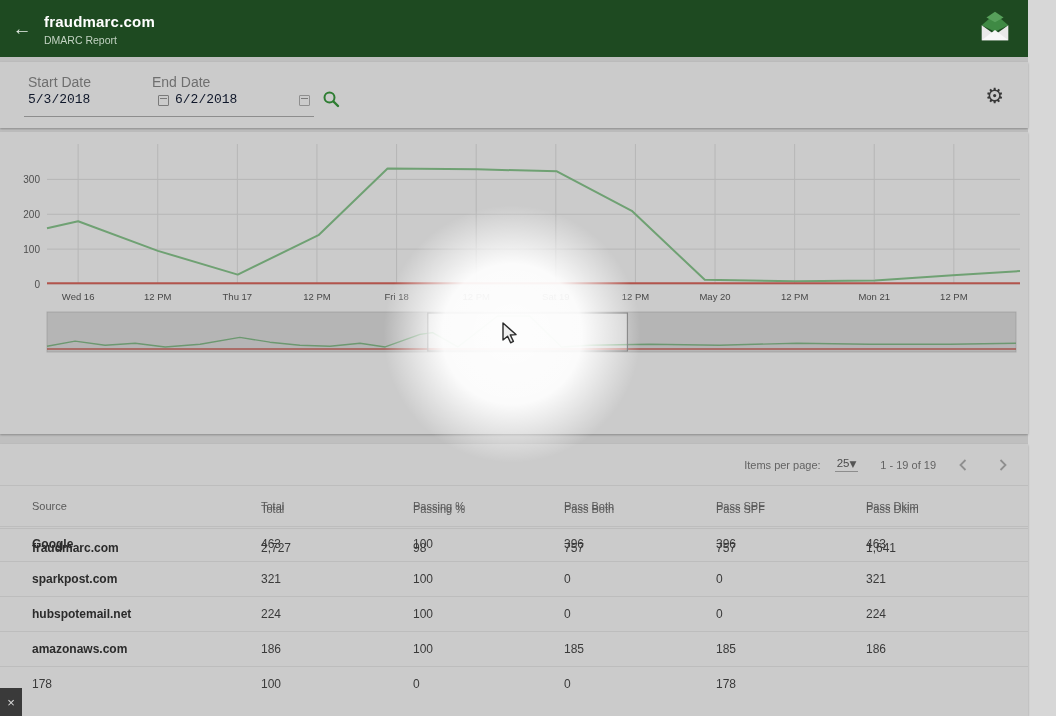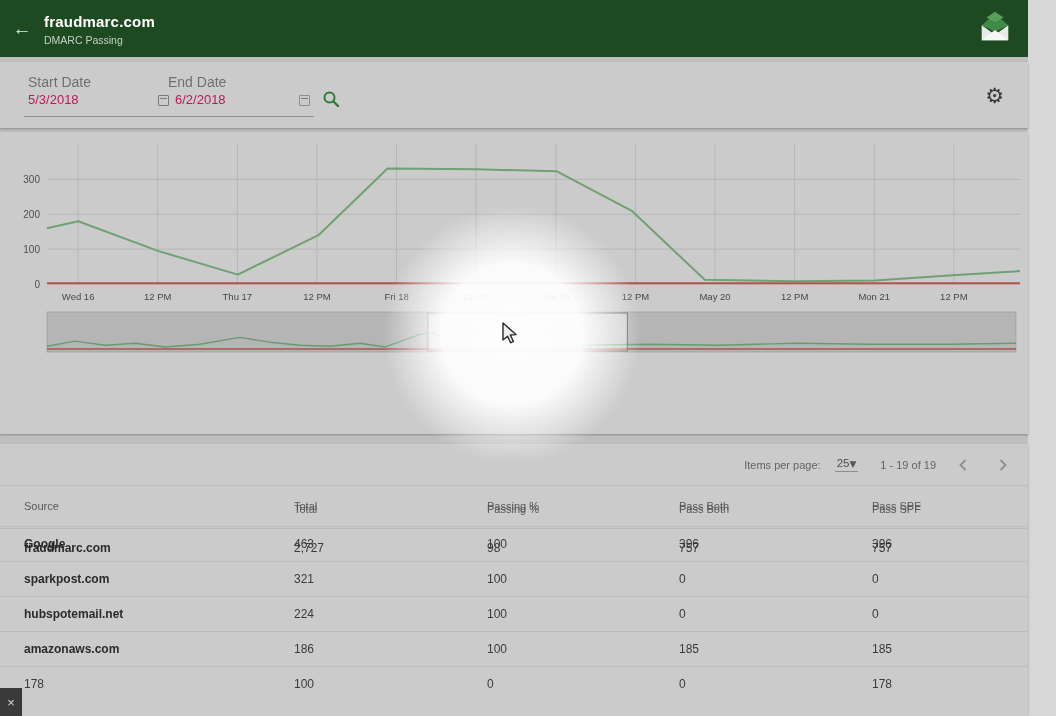--- a/index.html
+++ b/index.html
@@ -13,37 +13,37 @@
   .back { width:44px; text-align:center; font-size:19px; color:#e8efe8; cursor:pointer; }
   .hdr-titles { flex:1; padding-top:2px; }
   .hdr-title { font-size:15px; font-weight:bold; letter-spacing:.2px; }
   .hdr-sub { font-size:10.5px; color:#c2d2c2; margin-top:4px; }
   .logo { position:absolute; right:14px; top:9px; width:38px; height:38px; }
 
   
   .panel { background:#cbcbcb; box-shadow:0 1px 2px rgba(0,0,0,.28); }
   .filter-panel { margin-top:5px; height:66px; position:relative; }
   .f-label { position:absolute; font-size:14px; color:#6f6f6f; }
-  .f-val { position:absolute; font-size:13px; color:#be185d; background:transparent; border:none; outline:none; width:110px; font-family:Liberation Sans, sans-serif; }
+  .f-val { position:absolute; font-size:13px; color:#0f172a; background:transparent; border:none; outline:none; width:110px; font-family:Liberation Mono, monospace; }
   .f-underline { position:absolute; left:24px; top:54px; width:290px; border-bottom:1px solid #8d8d8d; }
   .cal-ico { position:absolute; width:11px; height:11px; border:1.4px solid #7a7a7a; border-radius:1px; }
   .cal-ico:before { content:""; position:absolute; left:1px; top:2px; right:1px; border-top:1.4px solid #7a7a7a; }
   .search-ico { position:absolute; left:322px; top:28px; }
   .gear-ico { position:absolute; right:24px; top:22px; font-size:21px; color:#383838; font-family:"DejaVu Sans",sans-serif; cursor:pointer; }
 
   
   .chart-card { margin-top:4px; height:302px; position:relative; }
   .chart-svg { position:absolute; left:0; top:0; }
   .glow { position:absolute; left:382px; top:72px; width:260px; height:260px; pointer-events:none; z-index:5;
           background:radial-gradient(circle, rgba(255,255,255,.97) 0%, rgba(255,255,255,.93) 38%, rgba(255,255,255,0) 70%); }
   .cursor { position:absolute; left:500px; top:190px; z-index:6; }
   .brush-hit { position:absolute; left:47px; top:178px; width:969px; height:44px; z-index:4; cursor:ew-resize; }
 
   
-  .trow { display:grid; grid-template-columns:229px 152px 151px 152px 150px 1fr; align-items:center; padding-left:24px;gap:41px; }
+  .trow { display:grid; grid-template-columns:229px 152px 151px 152px 150px 1fr; align-items:center; padding-left:32px; }
   .th { font-size:11px; color:#595959; }
   .td { font-size:12px; color:#3a3a3a; }
   .rowlabel { font-weight:bold; color:#2b2b2b; }
   .sum-head { position:absolute; left:0; right:0; top:358px; height:38px; }
   .sum-row { position:absolute; left:0; right:0; top:396px; height:38px; border-top:1px solid #bdbdbd; }
   .sum-head, .sum-row { z-index:1; }
 
   
   .table-card { margin-top:10px; height:272px; position:relative; }
   .pag { height:42px; display:flex; align-items:center; justify-content:flex-end; padding-right:12px; gap:14px; border-bottom:1px solid #bdbdbd; }
@@ -62,34 +62,34 @@
 </head>
 <body>
 
 <div class="stage">
   <div class="app">
 
     <div class="hdr">
       <div class="back">←</div>
       <div class="hdr-titles">
         <div class="hdr-title">fraudmarc.com</div>
-        <div class="hdr-sub">DMARC Passing</div>
+        <div class="hdr-sub">DMARC Report</div>
       </div>
       <svg class="logo" viewBox="0 0 40 40">
         <polygon points="6,17 20,5 34,17 20,24" fill="#3f8a44"></polygon>
         <polygon points="11,9 20,14 29,9 20,3" fill="#57a05b"></polygon>
         <polygon points="6,17 6,33 34,33 34,17 20,27" fill="#e9e9e9"></polygon>
         <polygon points="6,33 20,22 34,33" fill="#f7f7f7"></polygon>
       </svg>
     </div>
 
     <div class="panel filter-panel">
       <div class="f-label" style="left:28px; top:12px;">Start Date</div>
       <input class="f-val" style="left: 28px; top: 30px;" value="5/3/2018">
-      <div class="f-label" style="left:168px; top:12px;">End Date</div>
+      <div class="f-label" style="left:152px; top:12px;">End Date</div>
       <span class="cal-ico" style="left:158px; top:33px;"></span>
       <input class="f-val" style="left: 175px; top: 30px;" value="6/2/2018">
       <div class="f-underline"></div>
       <span class="cal-ico" style="left:299px; top:33px; border-color:#8f8f8f;"></span>
       <svg class="search-ico" width="18" height="18" viewBox="0 0 18 18">
         <circle cx="7.5" cy="7.5" r="5" fill="none" stroke="#2e7d32" stroke-width="2"></circle>
         <line x1="11.5" y1="11.5" x2="16" y2="16" stroke="#2e7d32" stroke-width="2.4" stroke-linecap="round"></line>
       </svg>
       <div class="gear-ico">⚙</div>
     </div>

